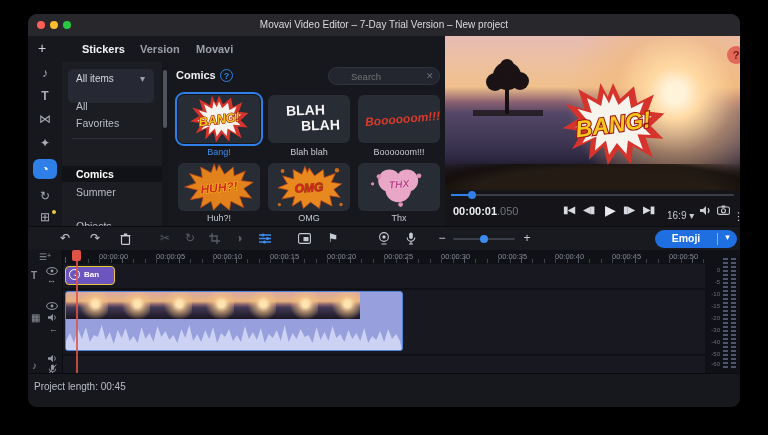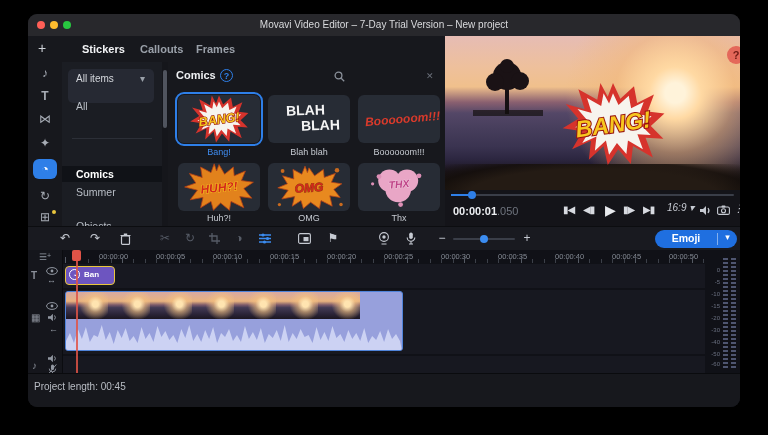--- a/index.html
+++ b/index.html
@@ -56,21 +56,21 @@
     color:#6e1a14;font-weight:bold;font-size:11px;text-align:center;line-height:18px;}
   
   .controls{left:417px;top:176px;width:295px;height:36px;background:#141419;}
   .seektrack{left:6px;top:4px;width:283px;height:2px;background:#3a3e48;border-radius:1px;}
   .seekfill{left:6px;top:4px;width:20px;height:2px;background:#2e7fe8;}
   .seekdot{left:23px;top:1px;width:8px;height:8px;border-radius:50%;background:#2e7fe8;}
   .tcode{left:8px;top:15px;font-size:11px;font-weight:bold;color:#eceef1;}
   .tms{color:#6f747e;font-weight:normal;}
   .transport{top:14px;font-size:10px;color:#d7dae0;letter-spacing:-1px;}
   .play{font-size:14px;color:#e8eaee;}
-  .ctlright{top:12px;font-size:10px;color:#c6cad2;font-style:italic;}
+  .ctlright{top:20px;font-size:10px;color:#c6cad2;}
   
   .toolbar{left:0;top:212px;width:712px;height:24px;background:#191a20;border-top:1px solid #0c0d10;}
   .tbtn{top:4px;font-size:12px;color:#c6cad2;text-align:center;width:18px;}
   .tbtn.dis{color:#565b66;}
   .zoomtrack{top:11px;width:62px;height:2px;background:#3a3e48;border-radius:1px;}
   .zoomdot{top:8px;width:8px;height:8px;border-radius:50%;background:#3b8cf0;}
   .exportbtn{left:627px;top:3px;width:82px;height:18px;background:#1f6fe0;border-radius:9px;color:#fff;}
   .explabel{left:0;top:2px;width:62px;text-align:center;font-size:10.5px;font-weight:bold;}
   .expdivider{left:62px;top:3px;width:1px;height:12px;background:rgba(255,255,255,.45);}
   .expchev{left:64px;top:2px;width:17px;text-align:center;font-size:9px;}
@@ -121,55 +121,57 @@
   <div class="abs titlebar">
     <div class="abs light" style="left:9px;background:#ff5f57"></div>
     <div class="abs light" style="left:22px;background:#febc2e"></div>
     <div class="abs light" style="left:35px;background:#28c840"></div>
     <div class="abs title">Movavi Video Editor – 7-Day Trial Version – New project</div>
   </div>
 
   <div class="abs tabbar">
     <div class="abs plusbtn">+</div>
     <div class="abs tab active" style="left:54px">Stickers</div>
-    <div class="abs tab" style="left:112px">Callouts</div>
-    <div class="abs tab" style="left:168px">Frames</div>
+    <div class="abs tab" style="left:112px">Version</div>
+    <div class="abs tab" style="left:168px">Movavi</div>
   </div>
 
   <div class="abs iconstrip">
     <div class="abs sideicon" style="top:4px">♪</div>
     <div class="abs sideicon" style="top:27px;font-weight:bold">T</div>
     <div class="abs sideicon" style="top:50px">⋈</div>
     <div class="abs sideicon" style="top:74px">✦</div>
     <div class="abs sidepill" style="top:97px">◔</div>
     <div class="abs sideicon" style="top:127px">↻</div>
     <div class="abs sideicon" style="top:148px">⊞</div>
     <div class="abs yellowdot" style="left:24px;top:148px"></div>
   </div>
 
   <div class="abs catpanel">
     <div class="abs dropdown">
       <span class="abs" style="left:8px">All items</span>
       <span class="abs" style="left:72px;color:#9aa0a9">▾</span>
     </div>
     <div class="abs cat" style="top:36px">All</div>
+    <div class="abs cat" style="top:53px">Favorites</div>
     <div class="abs divider" style="top:76px"></div>
     <div class="abs cat active" style="top:104px">Comics</div>
     <div class="abs cat" style="top:122px">Summer</div>
     <div class="abs cat" style="top:156px">Objects</div>
   </div>
   <div class="abs vscroll"></div>
 
   <div class="abs collection">
     <span class="abs colhead" style="left:8px;top:7px">Comics</span>
     <span class="abs qmark" style="left:52px;top:7px">?</span>
     <svg class="abs" style="left:166px;top:9px" width="11" height="11" viewBox="0 0 11 11">
       <circle cx="4.5" cy="4.5" r="3.4" fill="none" stroke="#8b919b" stroke-width="1.3"></circle>
       <line x1="7.2" y1="7.2" x2="10.2" y2="10.2" stroke="#8b919b" stroke-width="1.3"></line>
     </svg>
+    <input class="abs search" placeholder="Search" style="">
     <span class="abs" style="left:258px;top:9px;color:#6a6f79;font-size:9px">✕</span>
 
     <div class="abs tile sel" style="left:10px;top:33px">
       <svg width="82" height="48" viewBox="0 0 100 80">
         <polygon points="50,1 57,16 70,4 73,20 89,12 83,28 99,30 86,42 98,54 81,53 88,72 69,61 67,78 55,64 45,79 41,61 27,74 29,56 11,64 21,47 2,44 17,35 5,21 23,26 17,7 35,17 38,1 45,14" fill="#d6332c"></polygon>
         <polygon points="50,1 57,16 70,4 73,20 89,12 83,28 99,30 86,42 98,54 81,53 88,72 69,61 67,78 55,64 45,79 41,61 27,74 29,56 11,64 21,47 2,44 17,35 5,21 23,26 17,7 35,17 38,1 45,14" fill="#f7f4ee" transform="translate(12.5,10) scale(0.75)"></polygon>
         <text x="50" y="48" text-anchor="middle" transform="rotate(-8 50 40)" style="font:italic bold 21px 'Liberation Sans',sans-serif;fill:#f7c71f;stroke:#99150f;stroke-width:2;paint-order:stroke">BANG!</text>
       </svg>
     </div>
     <div class="abs tile" style="left:100px;top:33px">

